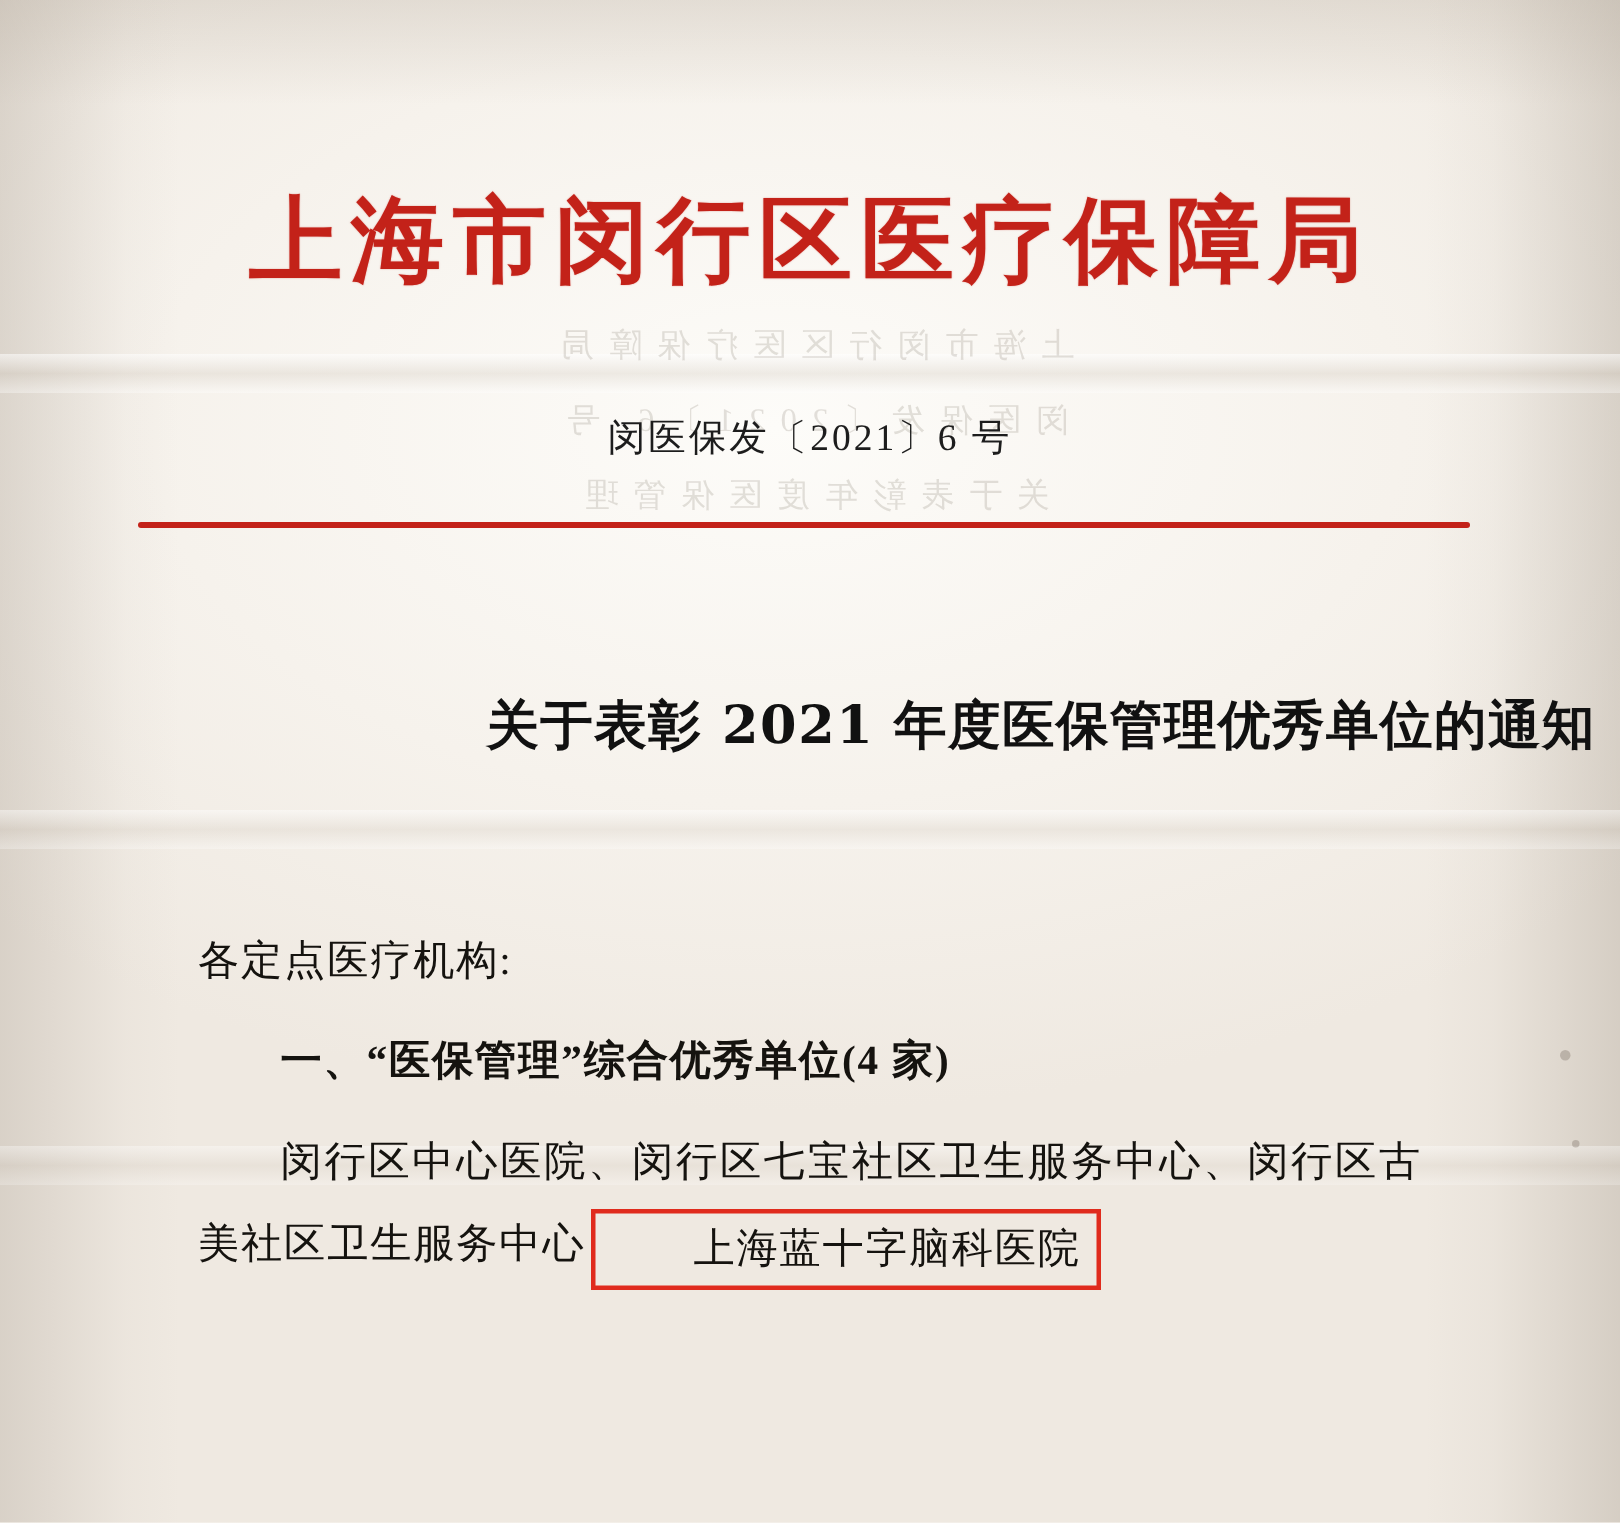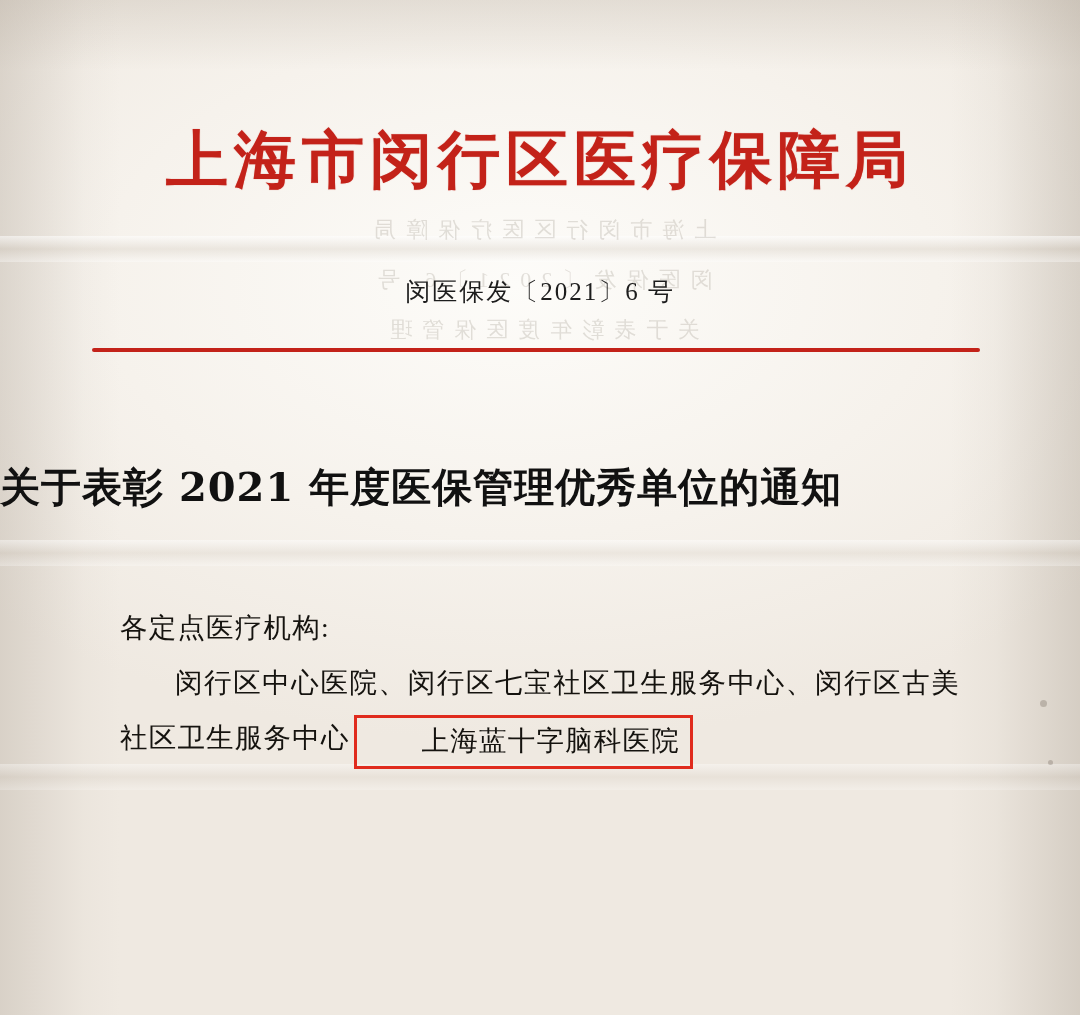--- a/index.html
+++ b/index.html
@@ -111,42 +111,42 @@
     height: 4px;
     background: #c32219;
     border-radius: 2px;
   }
 
   .doc-title {
     position: absolute;
     top: 460px;
     left: 0;
     width: 1064px;
-    text-align: left;
-    font-size: 40px;
+    text-align: right;
+    font-size: 35px;
     font-weight: bold;
     color: #111;
     letter-spacing: 1px;
     font-family: "DejaVu Serif", "Liberation Serif", serif;
   }
 
   .body-block {
     position: absolute;
     top: 600px;
     left: 120px;
     width: 840px;
     font-size: 27.5px;
     line-height: 55px;
     color: #15130f;
     letter-spacing: 1.2px;
     text-align: justify;
     text-justify: inter-ideograph;
   }
   .body-block p {
-    margin: 0;
+    margin: 12px;
   }
   .indent2 { text-indent: 2em; }
 
   .section-heading {
     font-weight: bold;
     text-indent: 2em;
   }
 
   .highlight-box {
     display: inline-block;
@@ -188,16 +188,17 @@
   <div class="org-title">上海市闵行区医疗保障局</div>
 
   <div class="doc-number">闵医保发〔2021〕6 号</div>
 
   <div class="red-rule"></div>
 
   <div class="doc-title">关于表彰 2021 年度医保管理优秀单位的通知</div>
 
   <div class="body-block">
     <p>各定点医疗机构:</p>
+    <p class="section-heading">一、“医保管理”综合优秀单位(4 家)</p>
     <p class="indent2"><span>闵行区中心医院、闵行区七宝社区卫生服务中心、闵行区古美社区卫生服务中心</span><span class="highlight-box">上海蓝十字脑科医院</span></p>
   </div>
 
 </div>
 
 </body></html>

